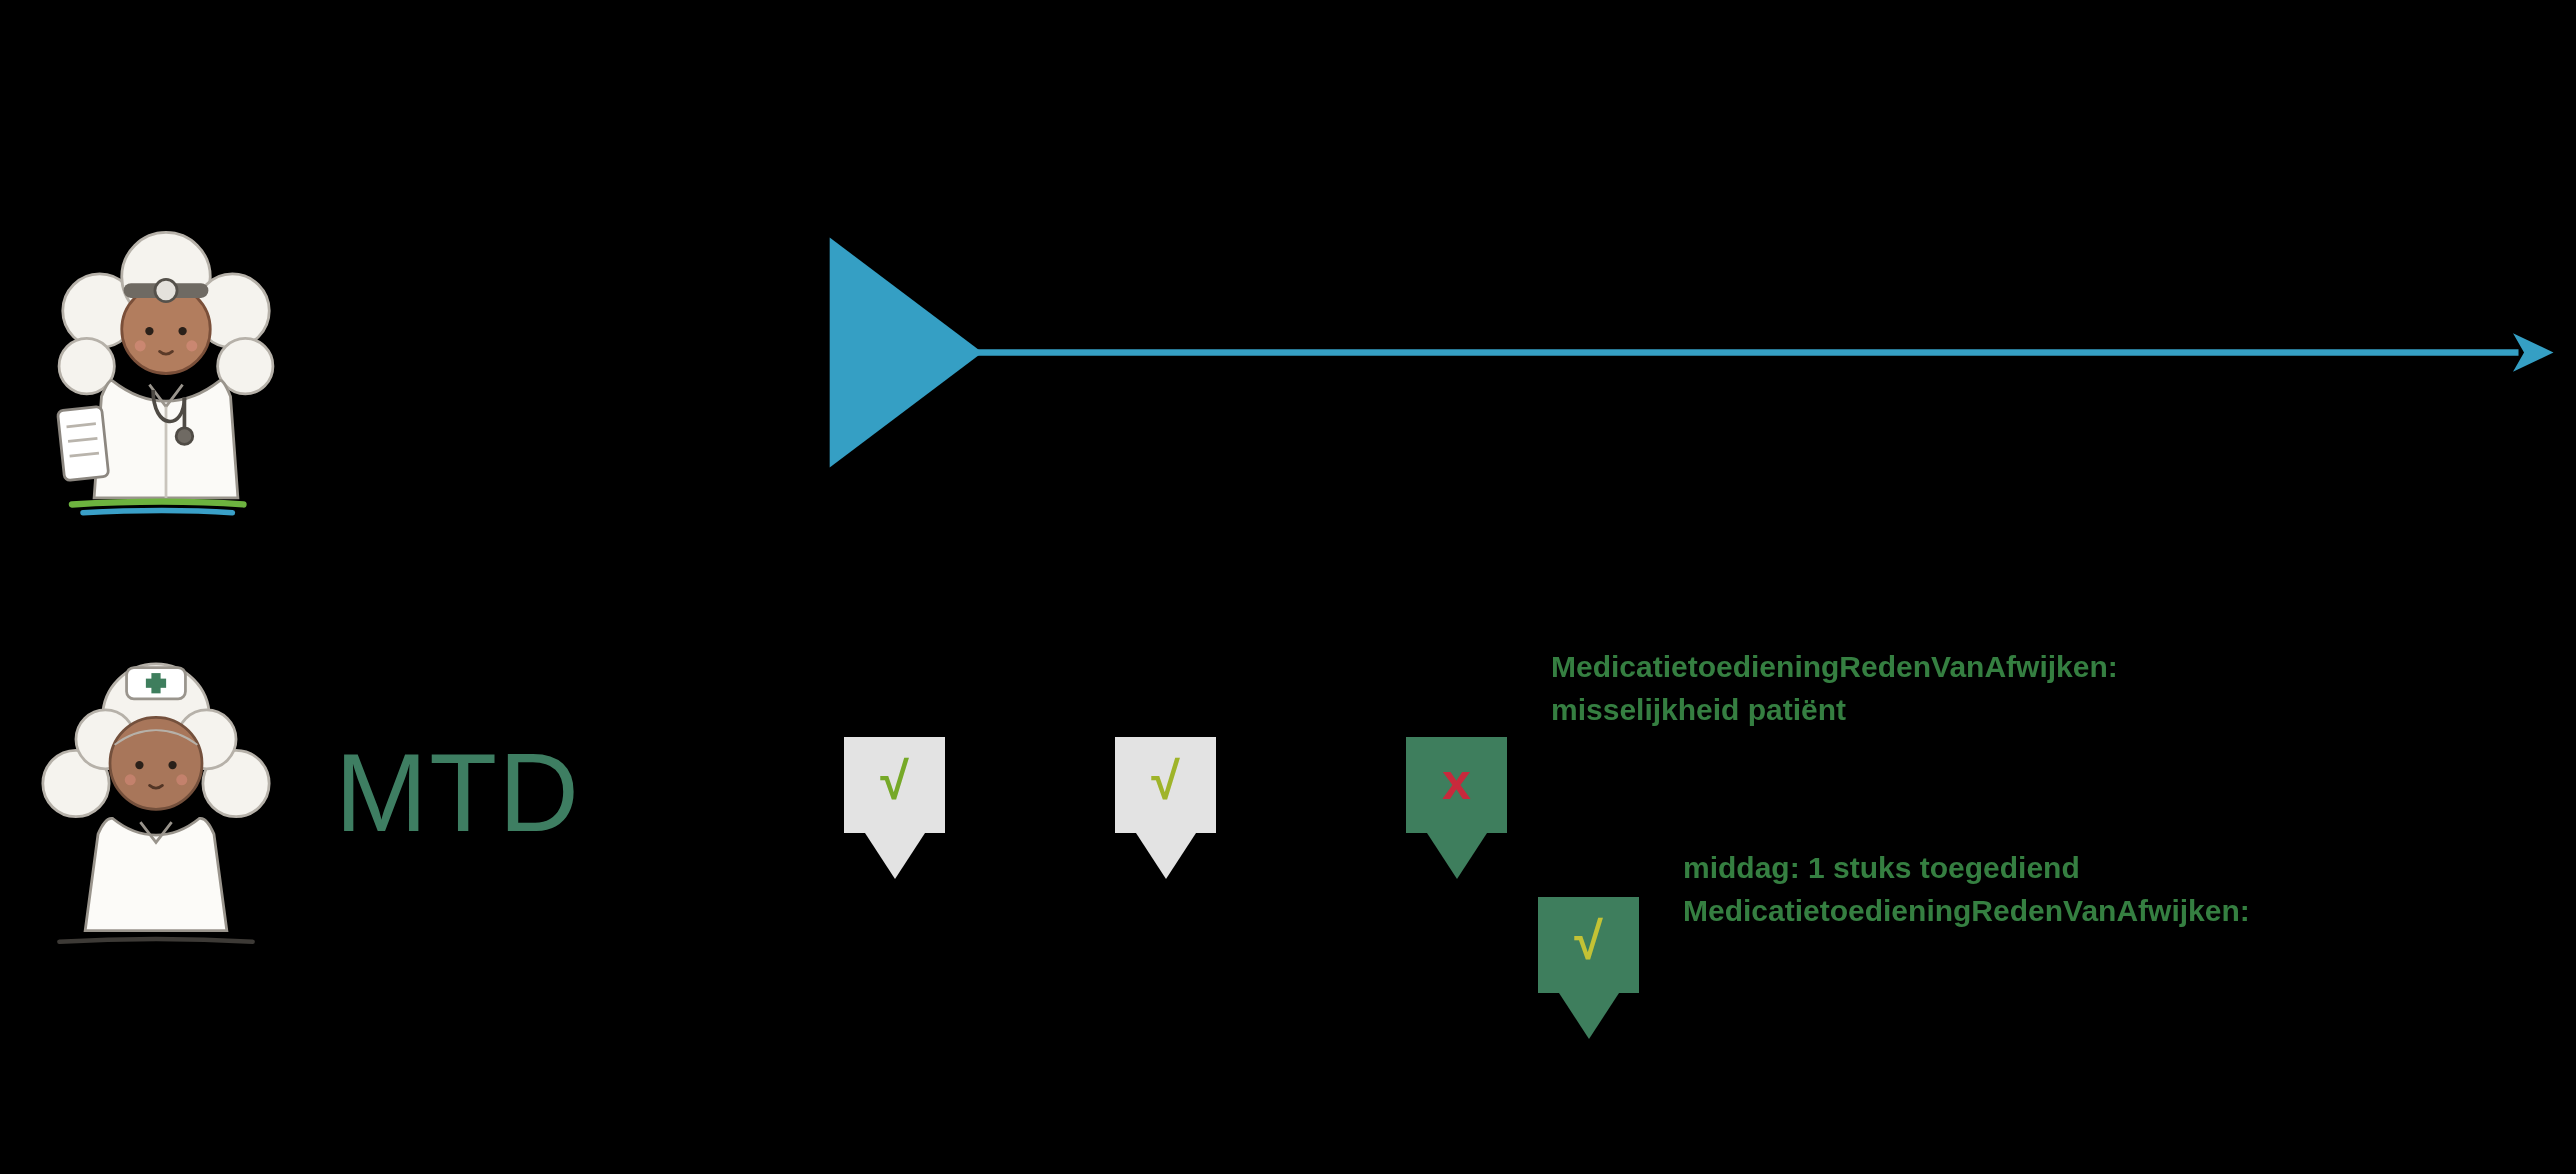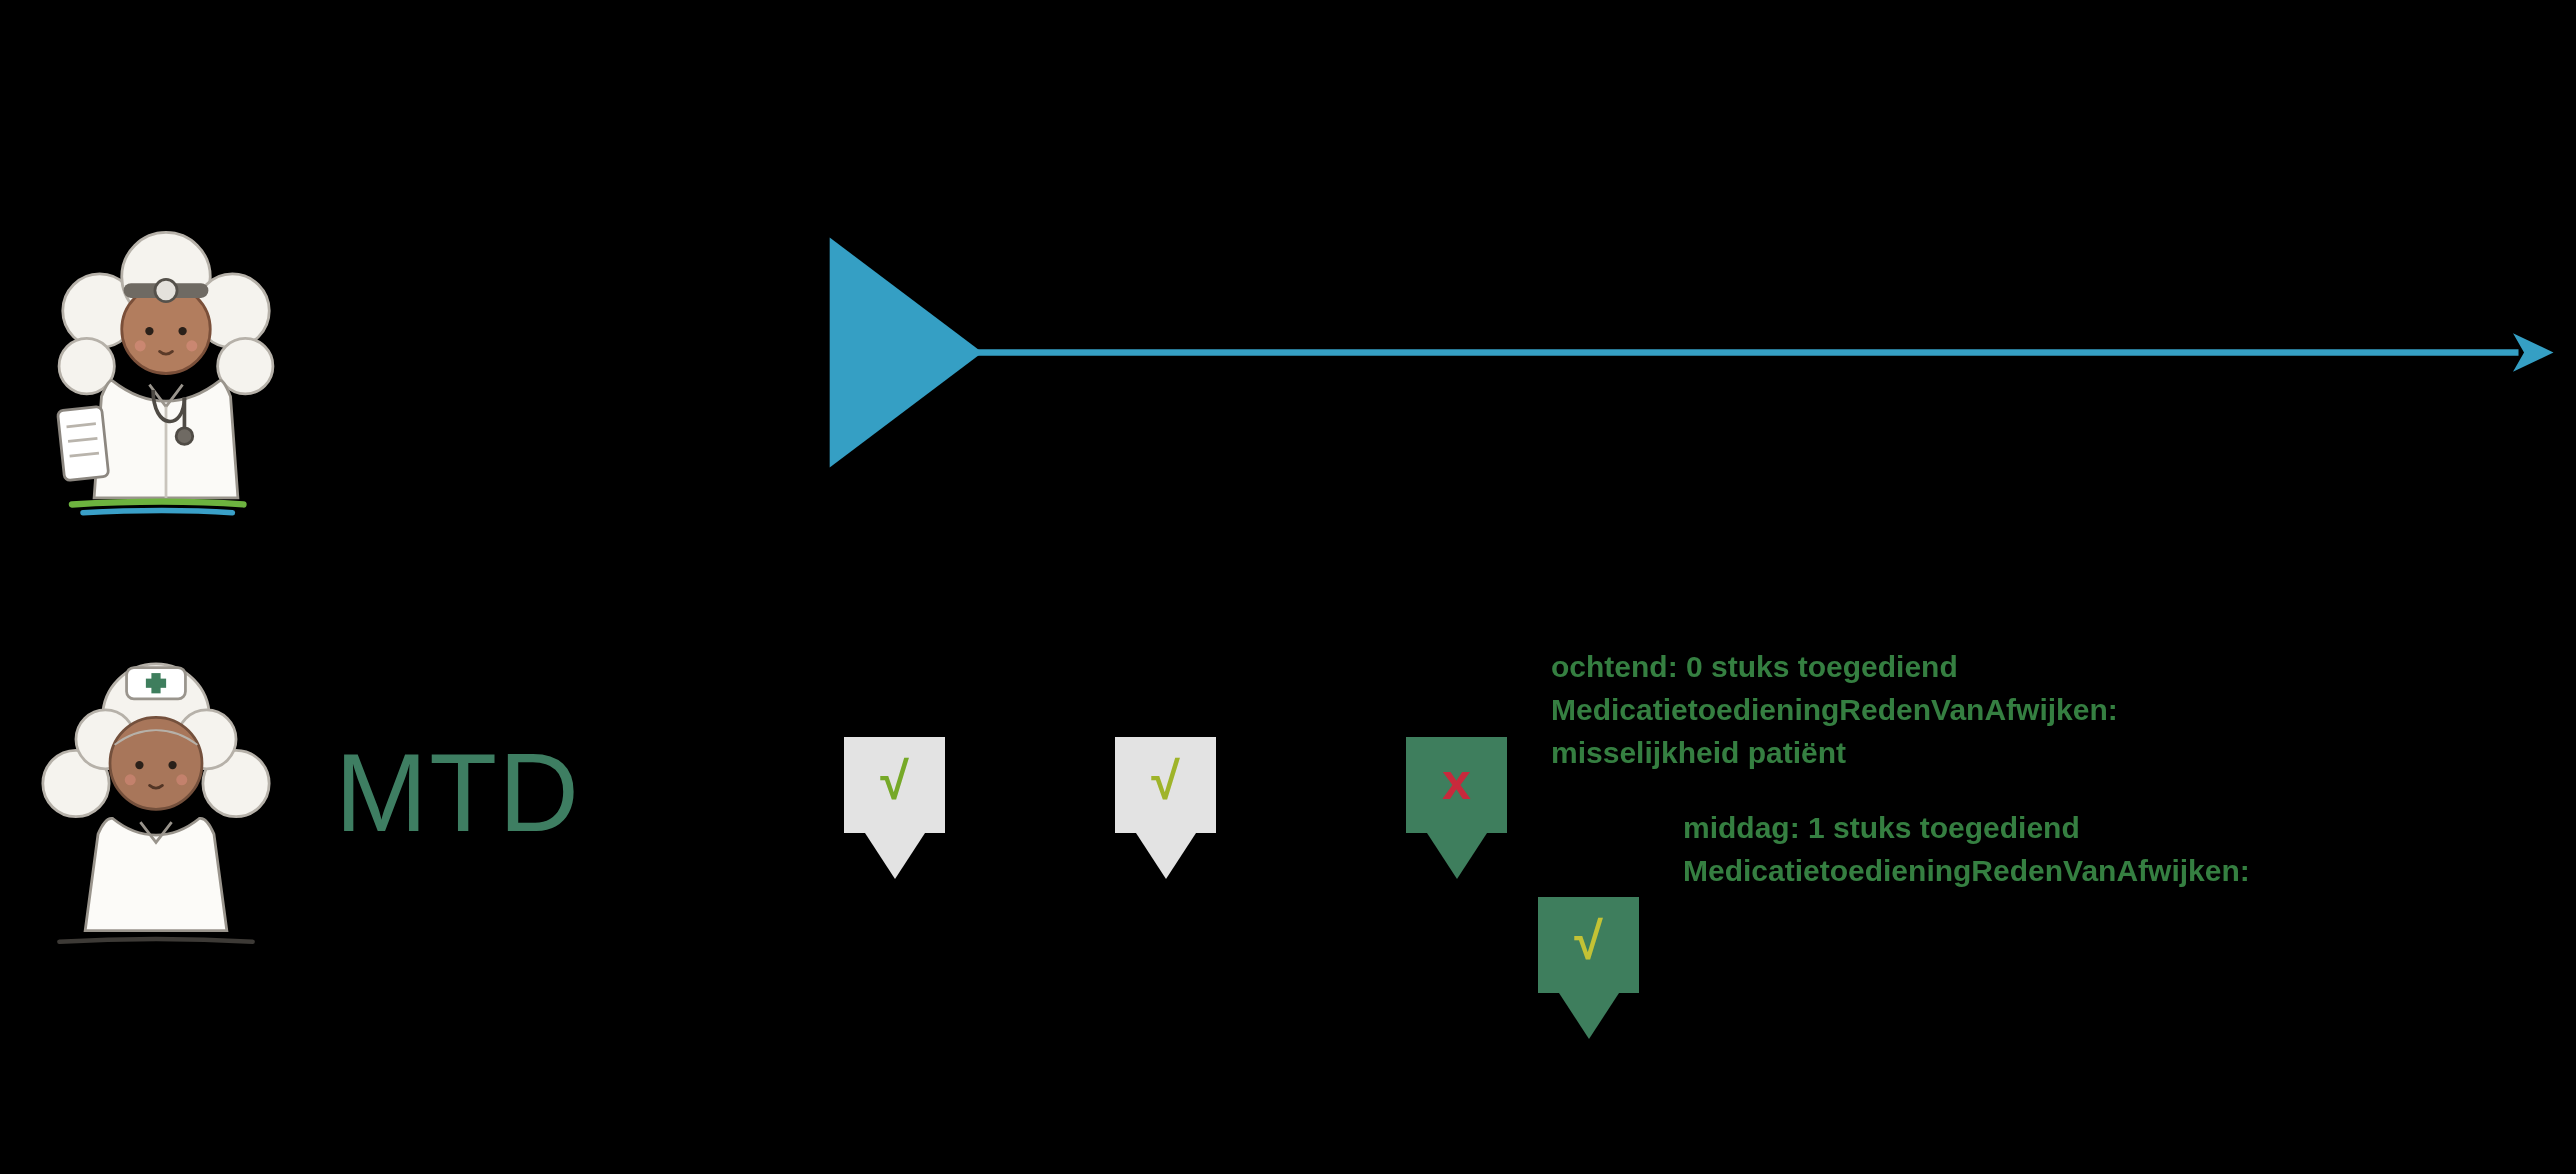--- a/index.html
+++ b/index.html
@@ -74,21 +74,21 @@
   
   .annotation {
     position: absolute;
     color: #357f41;
     font-size: 30px;
     font-weight: 700;
     line-height: 43px;
     white-space: nowrap;
   }
   .annotation-morning { left: 1551px; top: 645px; }
-  .annotation-midday  { left: 1683px; top: 806px; }
+  .annotation-midday  { left: 1683px; top: 846px; }
 </style>
 </head>
 <body>
 
 <div class="canvas">
 
   <div class="figure doctor-figure">
     <svg width="240" height="295" viewBox="0 0 260 320">
 
       <g fill="#f5f3ee" stroke="#b6b1a9" stroke-width="3">
@@ -181,21 +181,20 @@
     <span class="pin-glyph" style="color: rgb(159, 180, 42);">√</span>
   </div>
   <div class="pin pin-green pin-3">
     <span class="pin-glyph" style="color: rgb(200, 41, 60);">x</span>
   </div>
   <div class="pin pin-green pin-4">
     <span class="pin-glyph" style="color: rgb(195, 194, 53);">√</span>
   </div>
 
   <div class="annotation annotation-morning">
-    <div>ochtend: 0 stuks toegediend</div>
     <div>MedicatietoedieningRedenVanAfwijken:</div>
     <div>misselijkheid patiënt</div>
   </div>
 
   <div class="annotation annotation-midday">
     <div>middag: 1 stuks toegediend</div>
     <div>MedicatietoedieningRedenVanAfwijken:</div>
   </div>
 
 </div>

